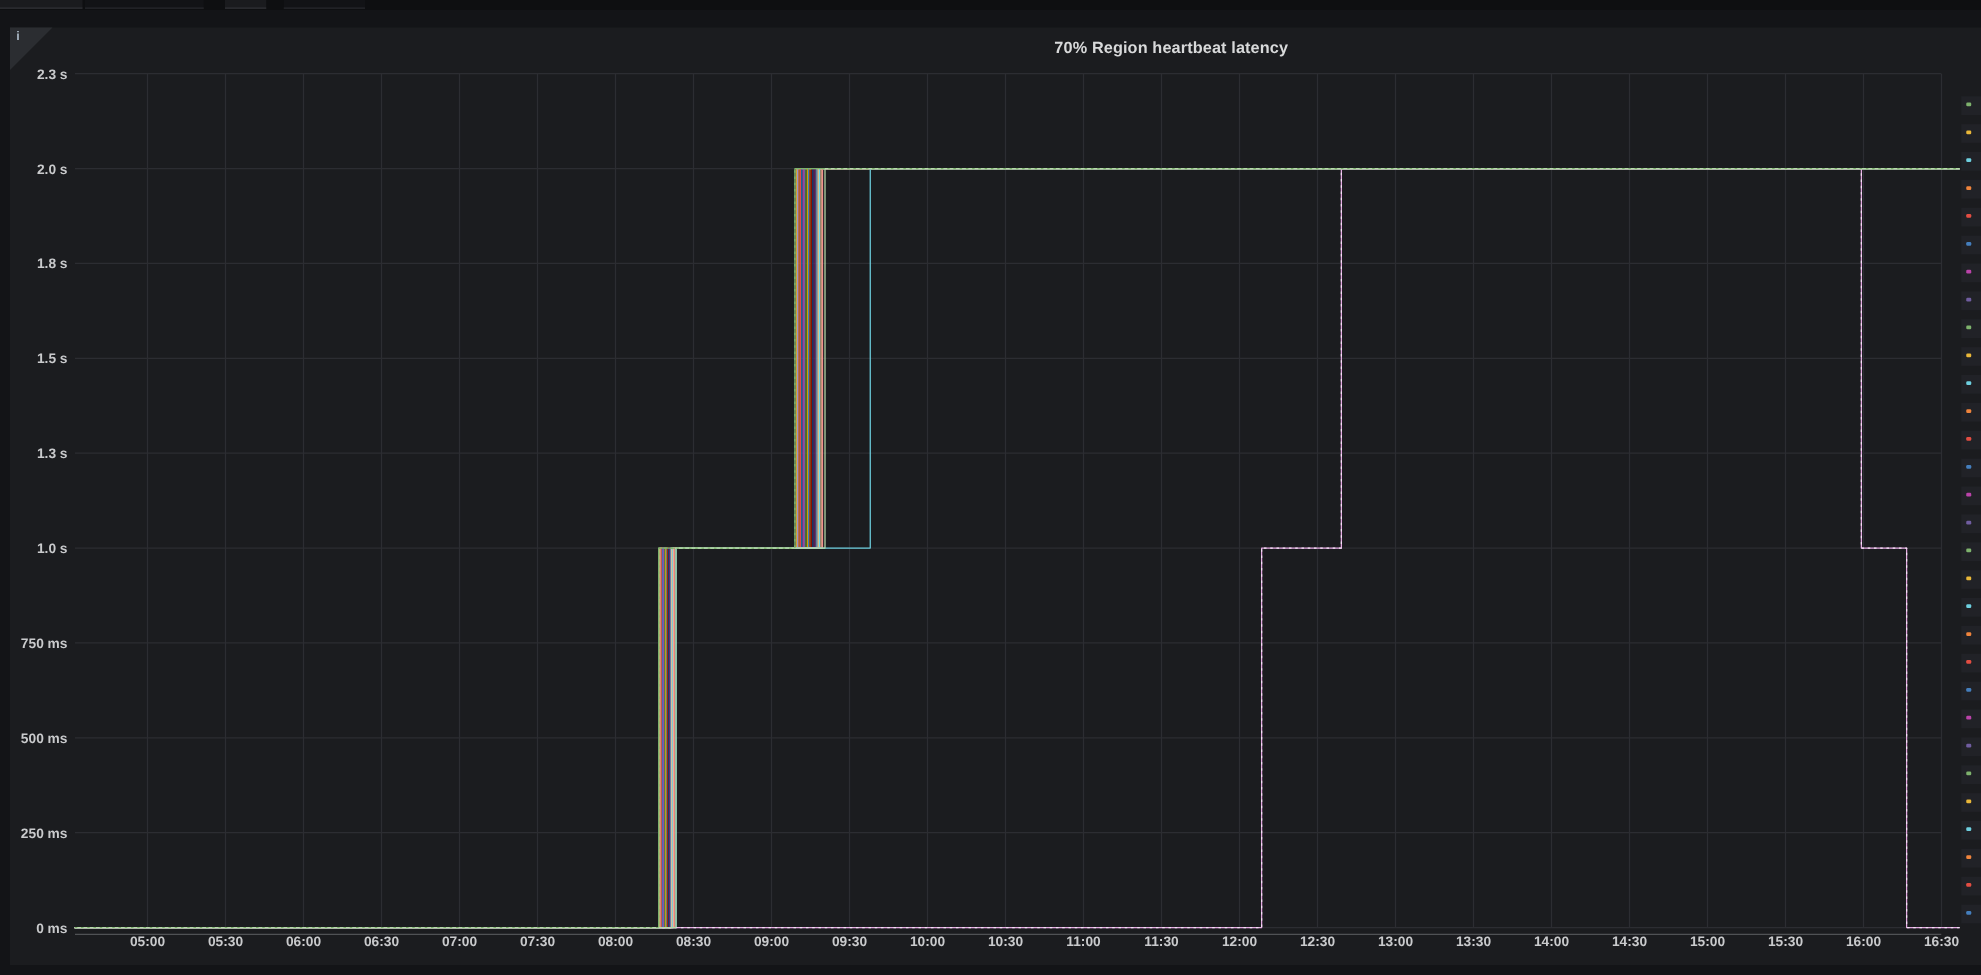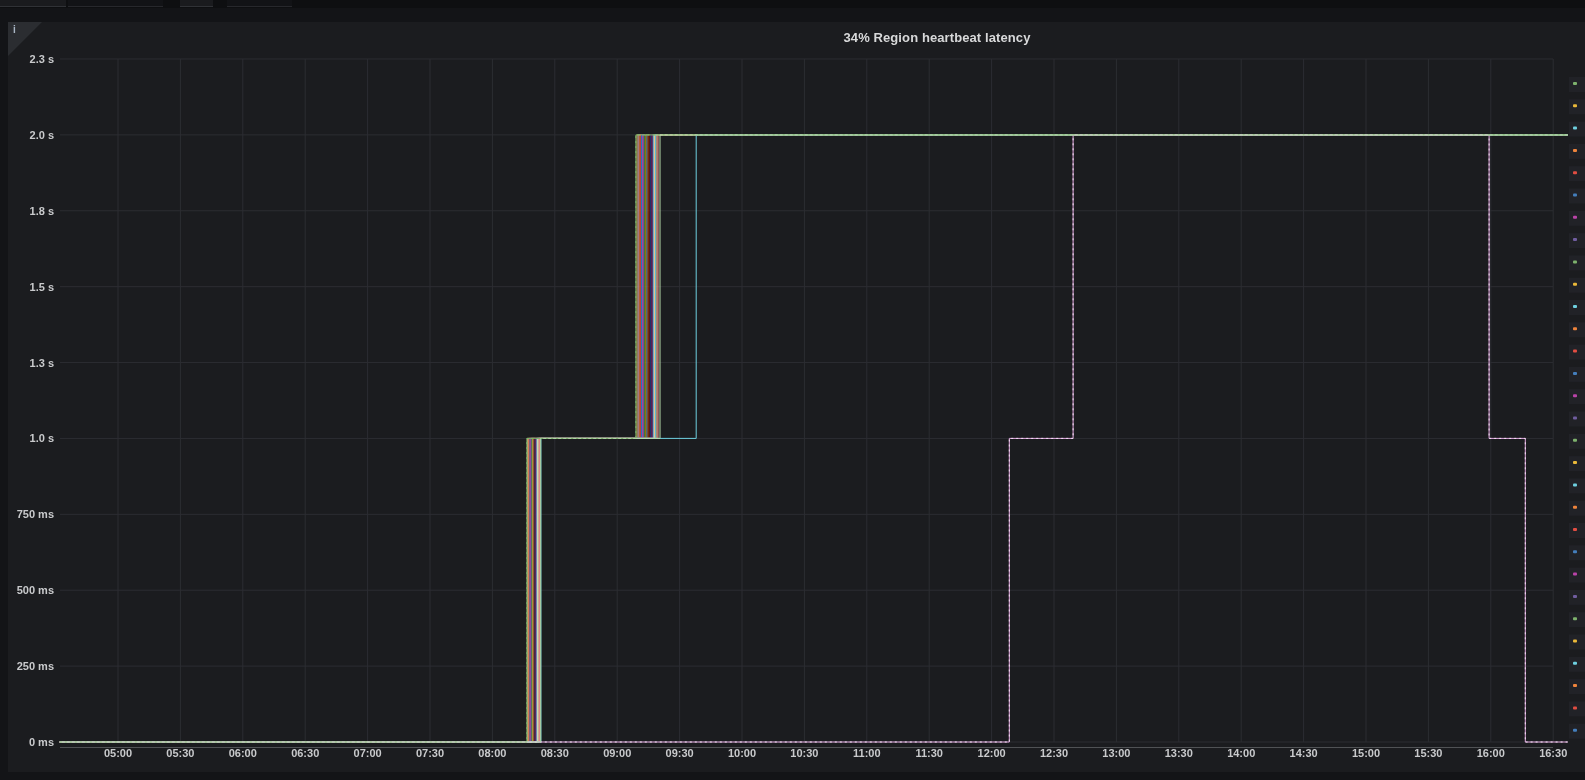--- a/index.html
+++ b/index.html
@@ -42,21 +42,21 @@
   <div class="frag f3"></div>
   <div class="frag f4"></div>
 </div>
 
 <div class="panel">
   <div class="info-corner"></div>
   <span class="info-i">i</span>
 </div>
 
 <div class="panel-title">
-  <span>34% Region heartbeat latency</span>
+  <span>70% Region heartbeat latency</span>
 </div>
 
 <svg id="chart-svg" width="1585" height="780">
     <g>
       <line x1="60" x2="1553" y1="742" y2="742" stroke="#2c2d32" stroke-width="1"></line>
       <line x1="60" x2="1553" y1="666.11" y2="666.11" stroke="#2c2d32" stroke-width="1"></line>
       <line x1="60" x2="1553" y1="590.22" y2="590.22" stroke="#2c2d32" stroke-width="1"></line>
       <line x1="60" x2="1553" y1="514.33" y2="514.33" stroke="#2c2d32" stroke-width="1"></line>
       <line x1="60" x2="1553" y1="438.44" y2="438.44" stroke="#2c2d32" stroke-width="1"></line>
       <line x1="60" x2="1553" y1="362.55" y2="362.55" stroke="#2c2d32" stroke-width="1"></line>

